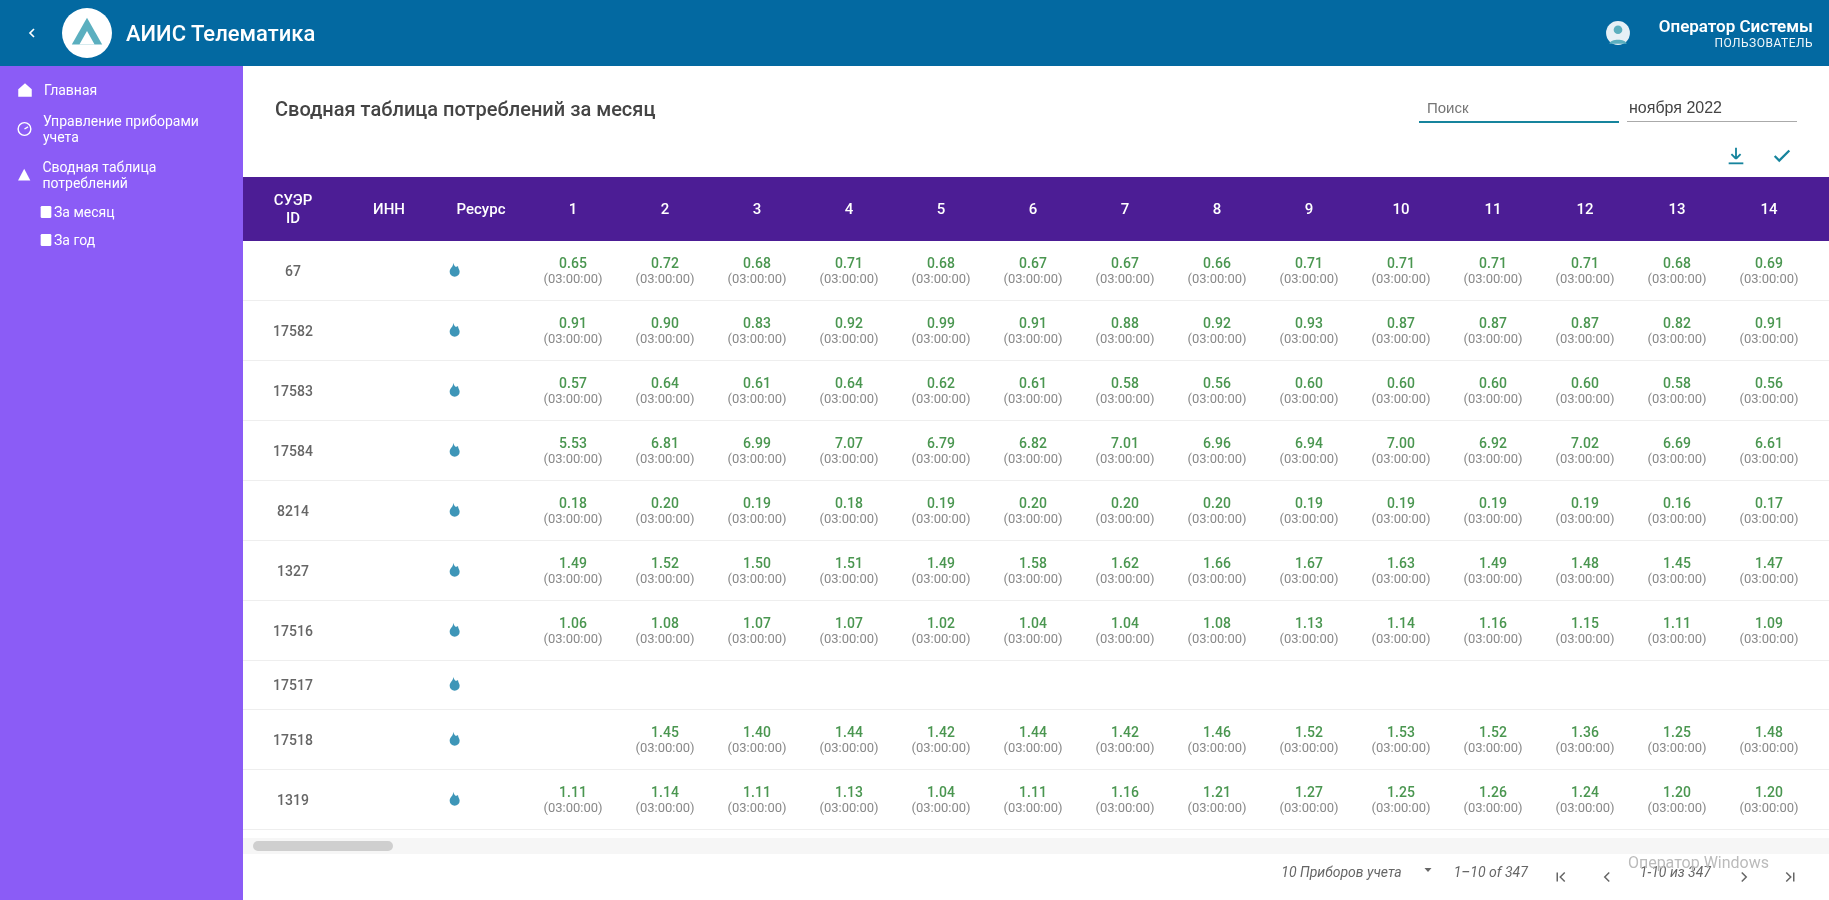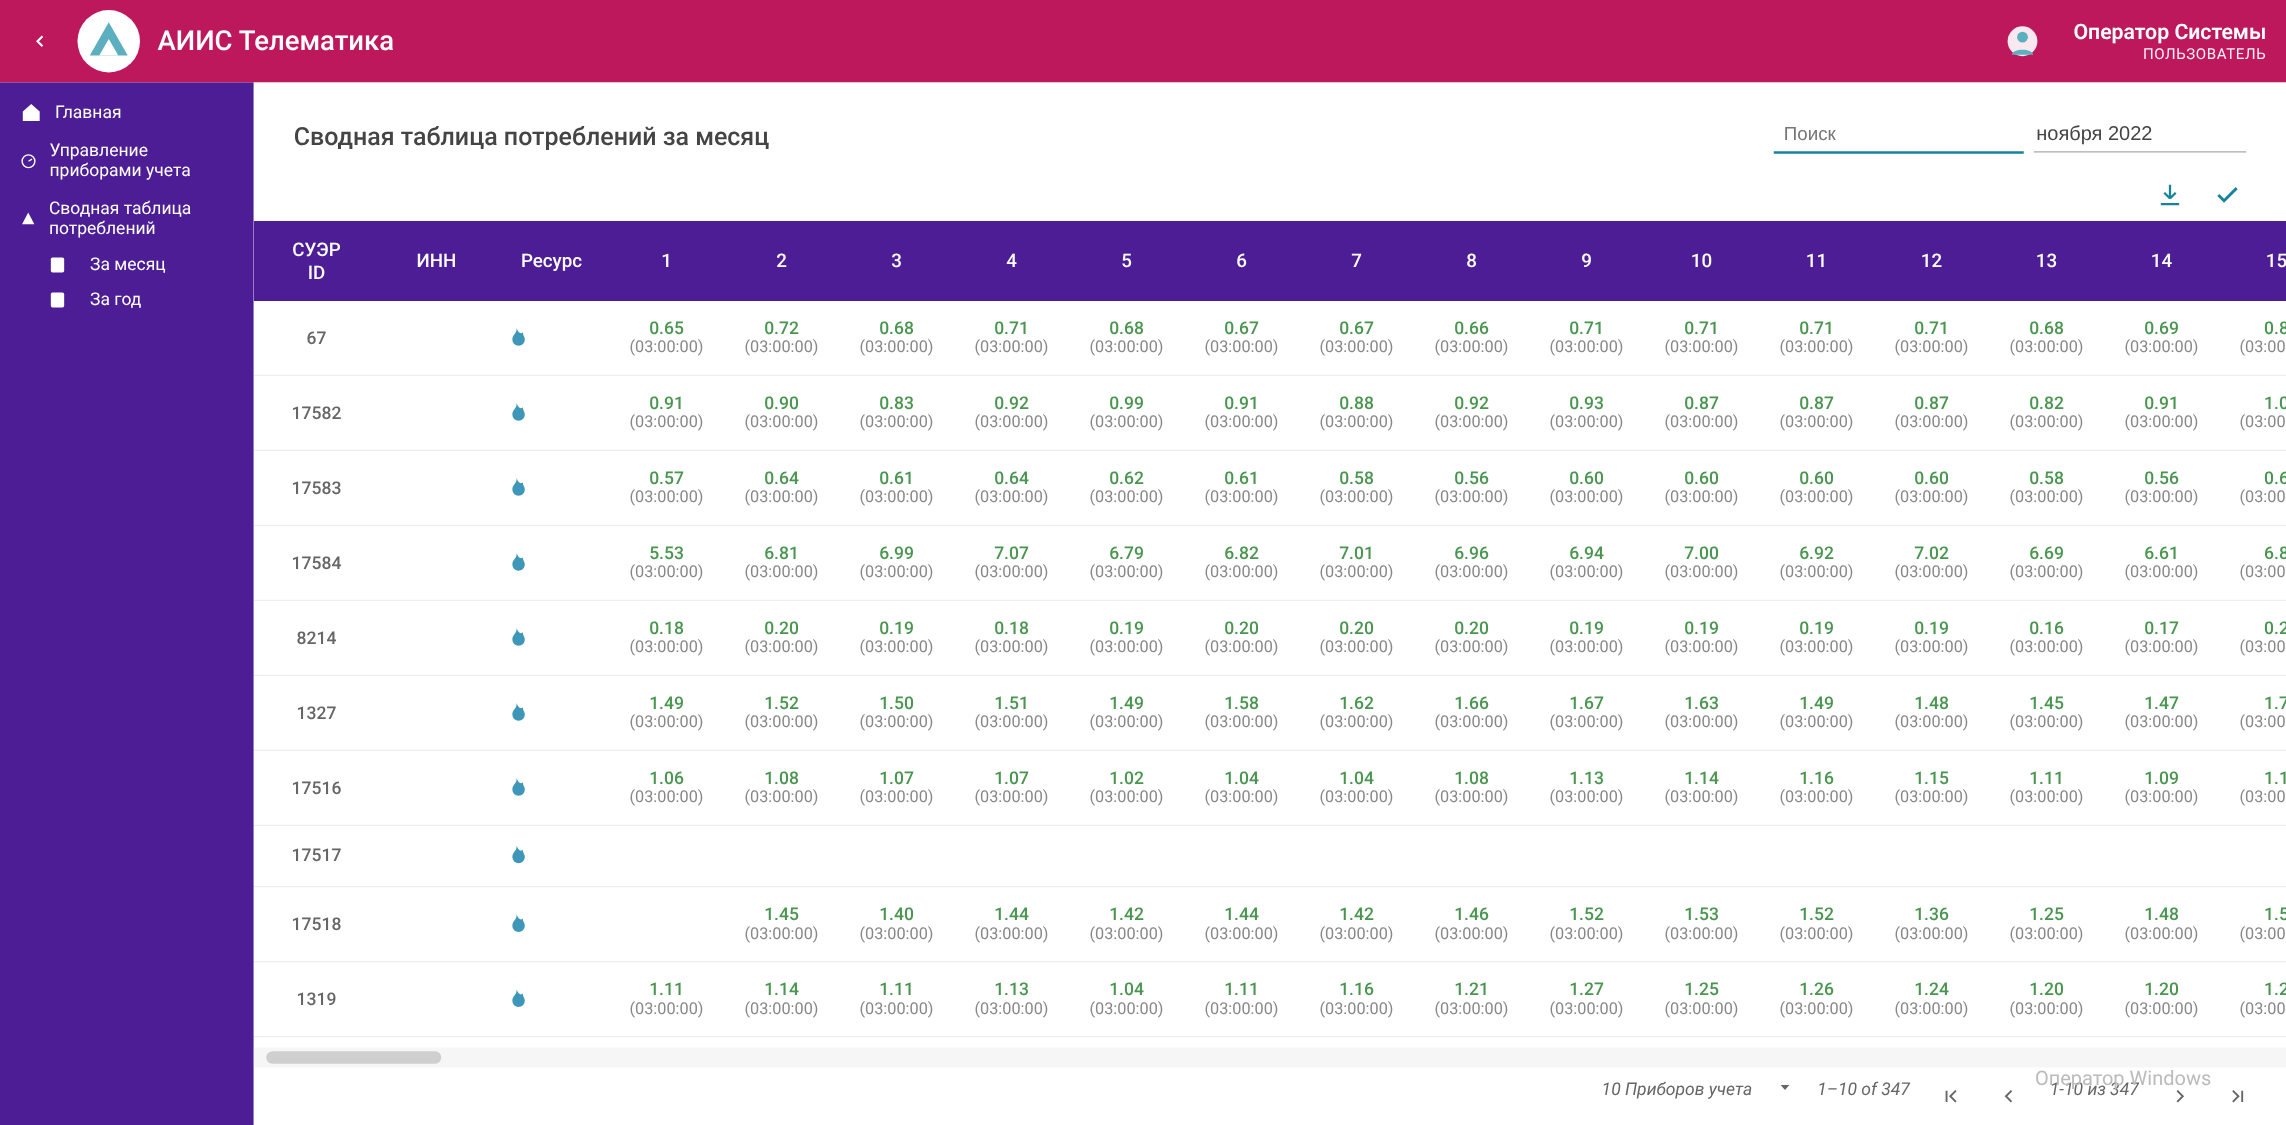--- a/index.html
+++ b/index.html
@@ -1,27 +1,27 @@
 <!DOCTYPE html>
 <html><head>
 <meta charset="utf-8">
 <style>
 * { margin:0; padding:0; box-sizing:border-box; }
 body { font-family:Roboto,Arial,sans-serif; width:1829px; height:900px; overflow:hidden; background:#f5f5f5; color:#333; }
-.app-bar { height:66px; background:#be185d; display:flex; align-items:center; padding:0 16px; color:#fff; }
+.app-bar { height:66px; background:#0369a1; display:flex; align-items:center; padding:0 16px; color:#fff; }
 .back-btn { width:32px; height:32px; display:flex; align-items:center; justify-content:center; cursor:pointer; }
 .logo-wrap { width:50px; height:50px; background:#fff; border-radius:50%; margin:0 14px; display:flex; align-items:center; justify-content:center; }
 .app-title { font-size:22px; font-weight:500; }
 .user-area { margin-left:auto; display:flex; align-items:center; gap:28px; text-align:right; }
 .user-name { font-weight:600; font-size:17px; }
 .user-role { font-size:12px; text-align:right; opacity:.95; letter-spacing:.5px; }
 .layout { display:flex; height:calc(100% - 66px); }
-.sidebar { width:203px; background:#4c1d95; color:#fff; padding-top:8px; flex-shrink:0; }
+.sidebar { width:243px; background:#8b5cf6; color:#fff; padding-top:8px; flex-shrink:0; }
 .nav-item { display:flex; align-items:center; gap:10px; padding:7px 16px; font-size:14px; cursor:pointer; }
-.nav-sub { display:flex; align-items:center; gap:18px; padding:6px 16px 6px 38px; font-size:14px; cursor:pointer; }
+.nav-sub { display:flex; align-items:center; gap:0; padding:6px 16px 6px 38px; font-size:14px; cursor:pointer; }
 .main { flex:1; display:flex; flex-direction:column; overflow:hidden; background:#fff; }
 .toolbar { display:flex; align-items:center; padding:28px 32px 14px 32px; gap:8px; }
 .page-title { font-size:20px; font-weight:500; color:#444; }
 .spacer { flex:1; }
 .search-box { display:flex; align-items:center; border-bottom:2px solid #16849d; width:200px; padding:2px 0; gap:8px; }
 .search-box input { border:none; outline:none; font-size:15px; flex:1; padding:3px 0; color:#444; }
 .clear-x { color:#888; cursor:pointer; font-size:16px; }
 .date-input { border:none; border-bottom:1px solid #aaa; font-size:16px; padding:4px 2px; width:170px; outline:none; color:#444; }
 .actions { display:flex; align-items:center; gap:24px; padding:8px 36px 10px; justify-content:flex-end; }
 .icon-btn { cursor:pointer; color:#16849d; }

